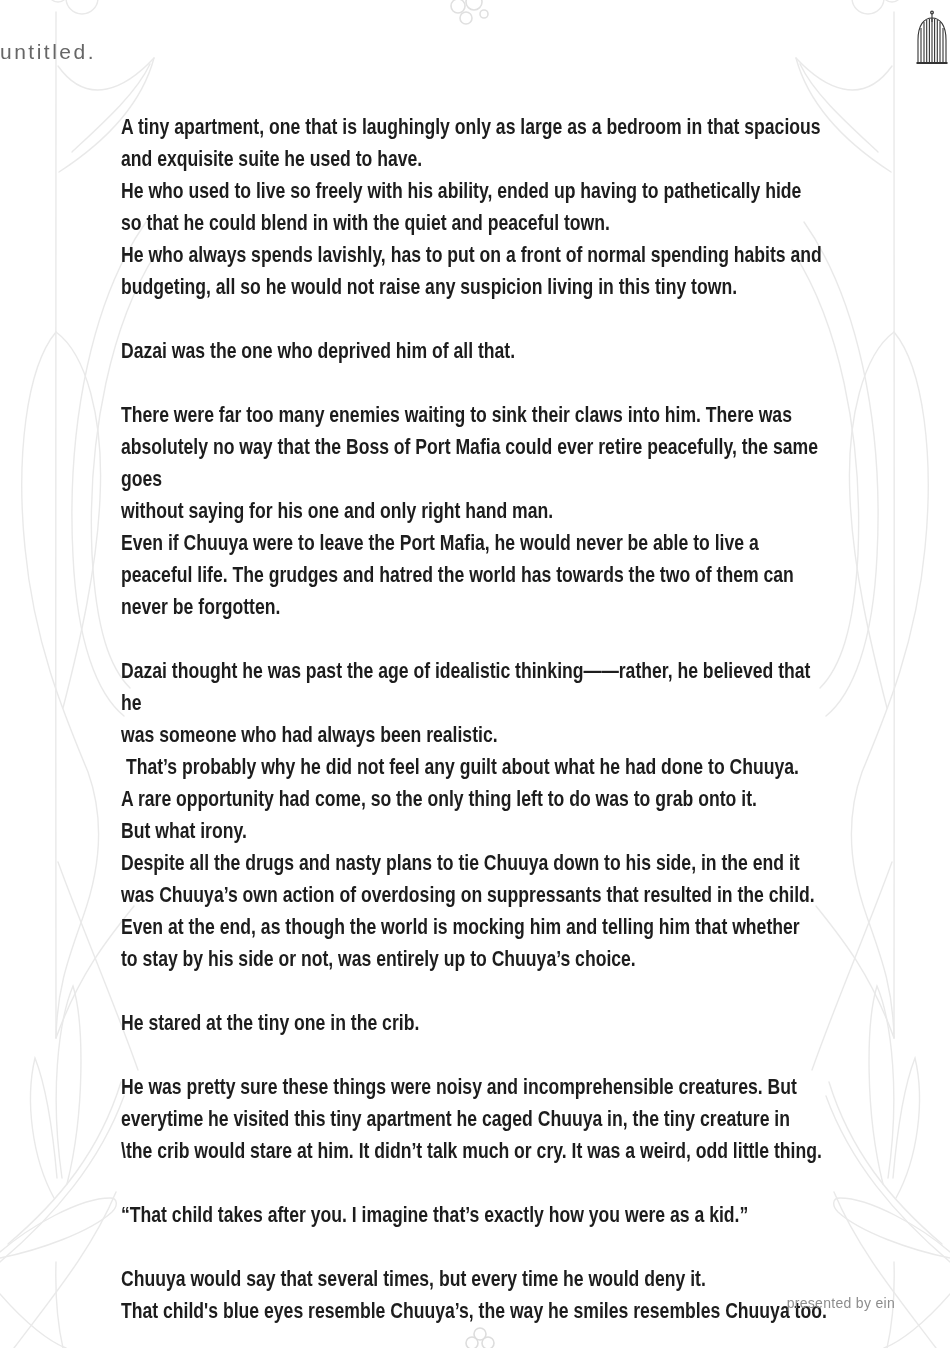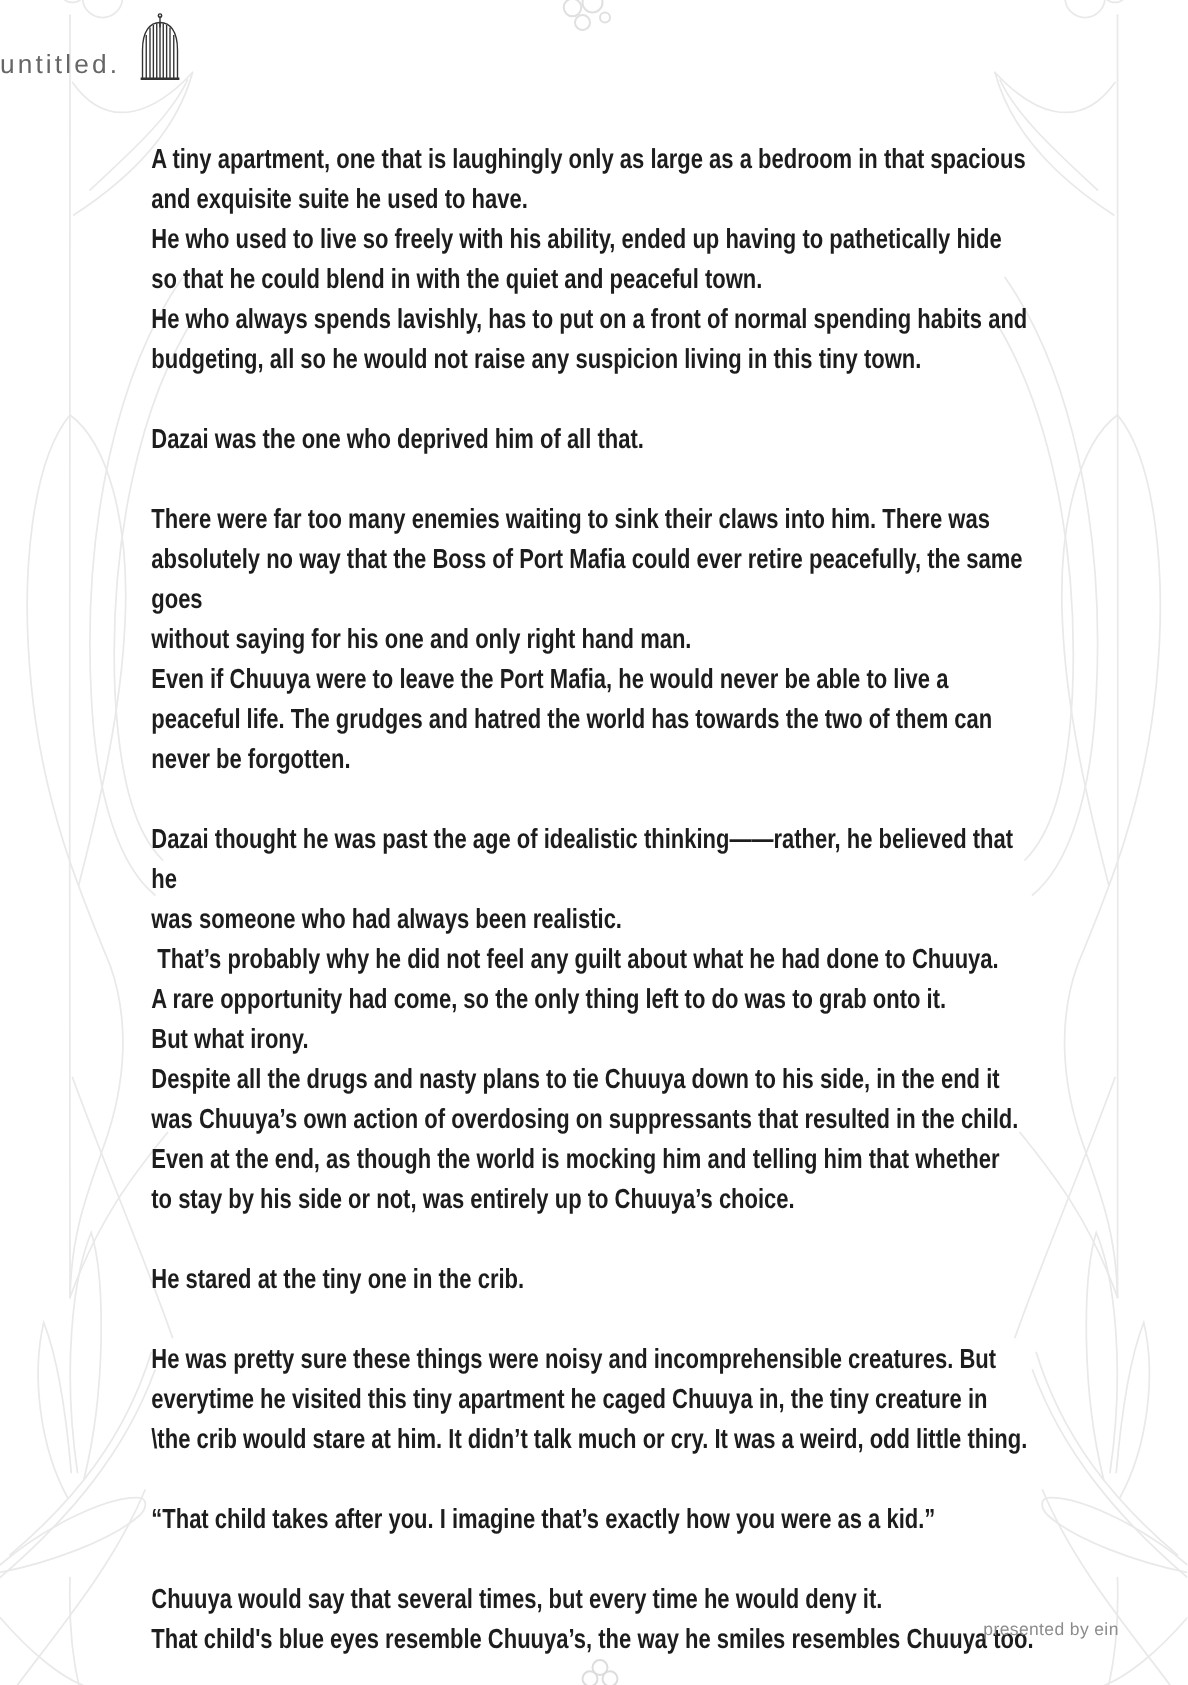--- a/index.html
+++ b/index.html
@@ -17,21 +17,21 @@
   .flourish.left  { left: 0; }
   .flourish.right { right: 0; transform: scaleX(-1); }
 
   .motif { position: absolute; pointer-events: none; }
   .motif.top    { top: 0;    left: 444px; }
   .motif.bottom { bottom: 0; left: 452px; }
 
   
   .masthead {
     position: absolute; top: 10px; left: 0; width: 100%;
-    display: flex; justify-content: flex-start; align-items: flex-end; gap: 14px;
+    display: flex; justify-content: space-between; align-items: flex-end; gap: 14px;
   }
   .title {
     font-size: 21px; font-weight: 400;
     letter-spacing: 2.5px;
     color: #666666;
     padding-bottom: 2px;
   }
   .cage { display: block; }
 
   

